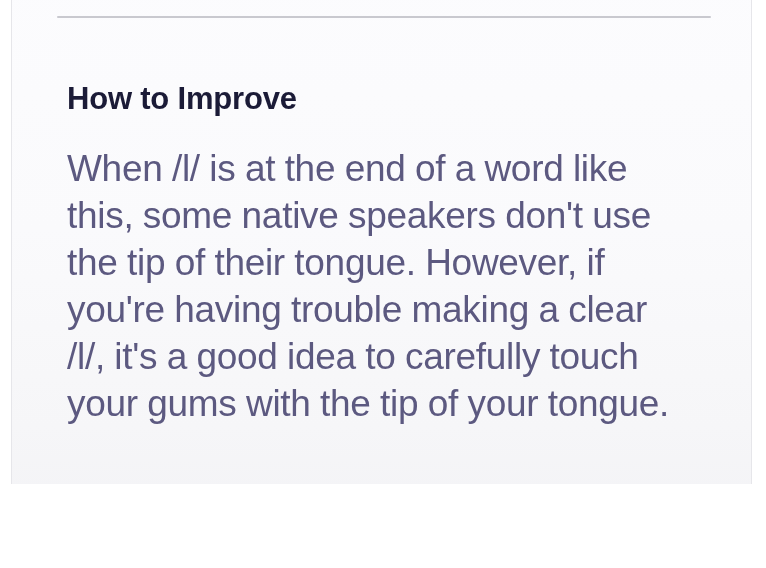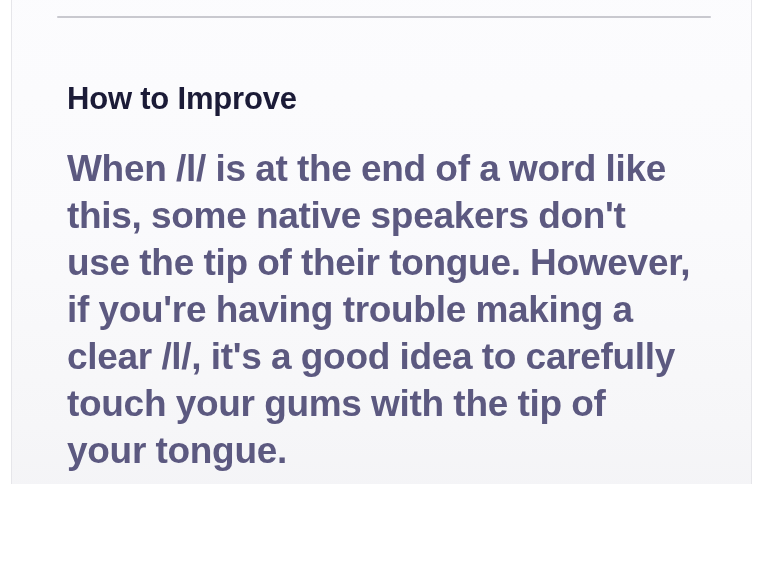--- a/index.html
+++ b/index.html
@@ -101,21 +101,21 @@
     white-space: nowrap;
   }
 
   .body-copy {
     position: absolute;
     left: 55px;
     top: 185px;
     width: 624px;
     margin: 0;
     font-size: 37px;
-    font-weight: 700;
+    font-weight: 400;
     line-height: 47px;
     letter-spacing: -0.3px;
     color: #5c5980;
     word-spacing: -0.5px;
   }
 </style>
 </head>
 <body>
 
 <div id="screen">

